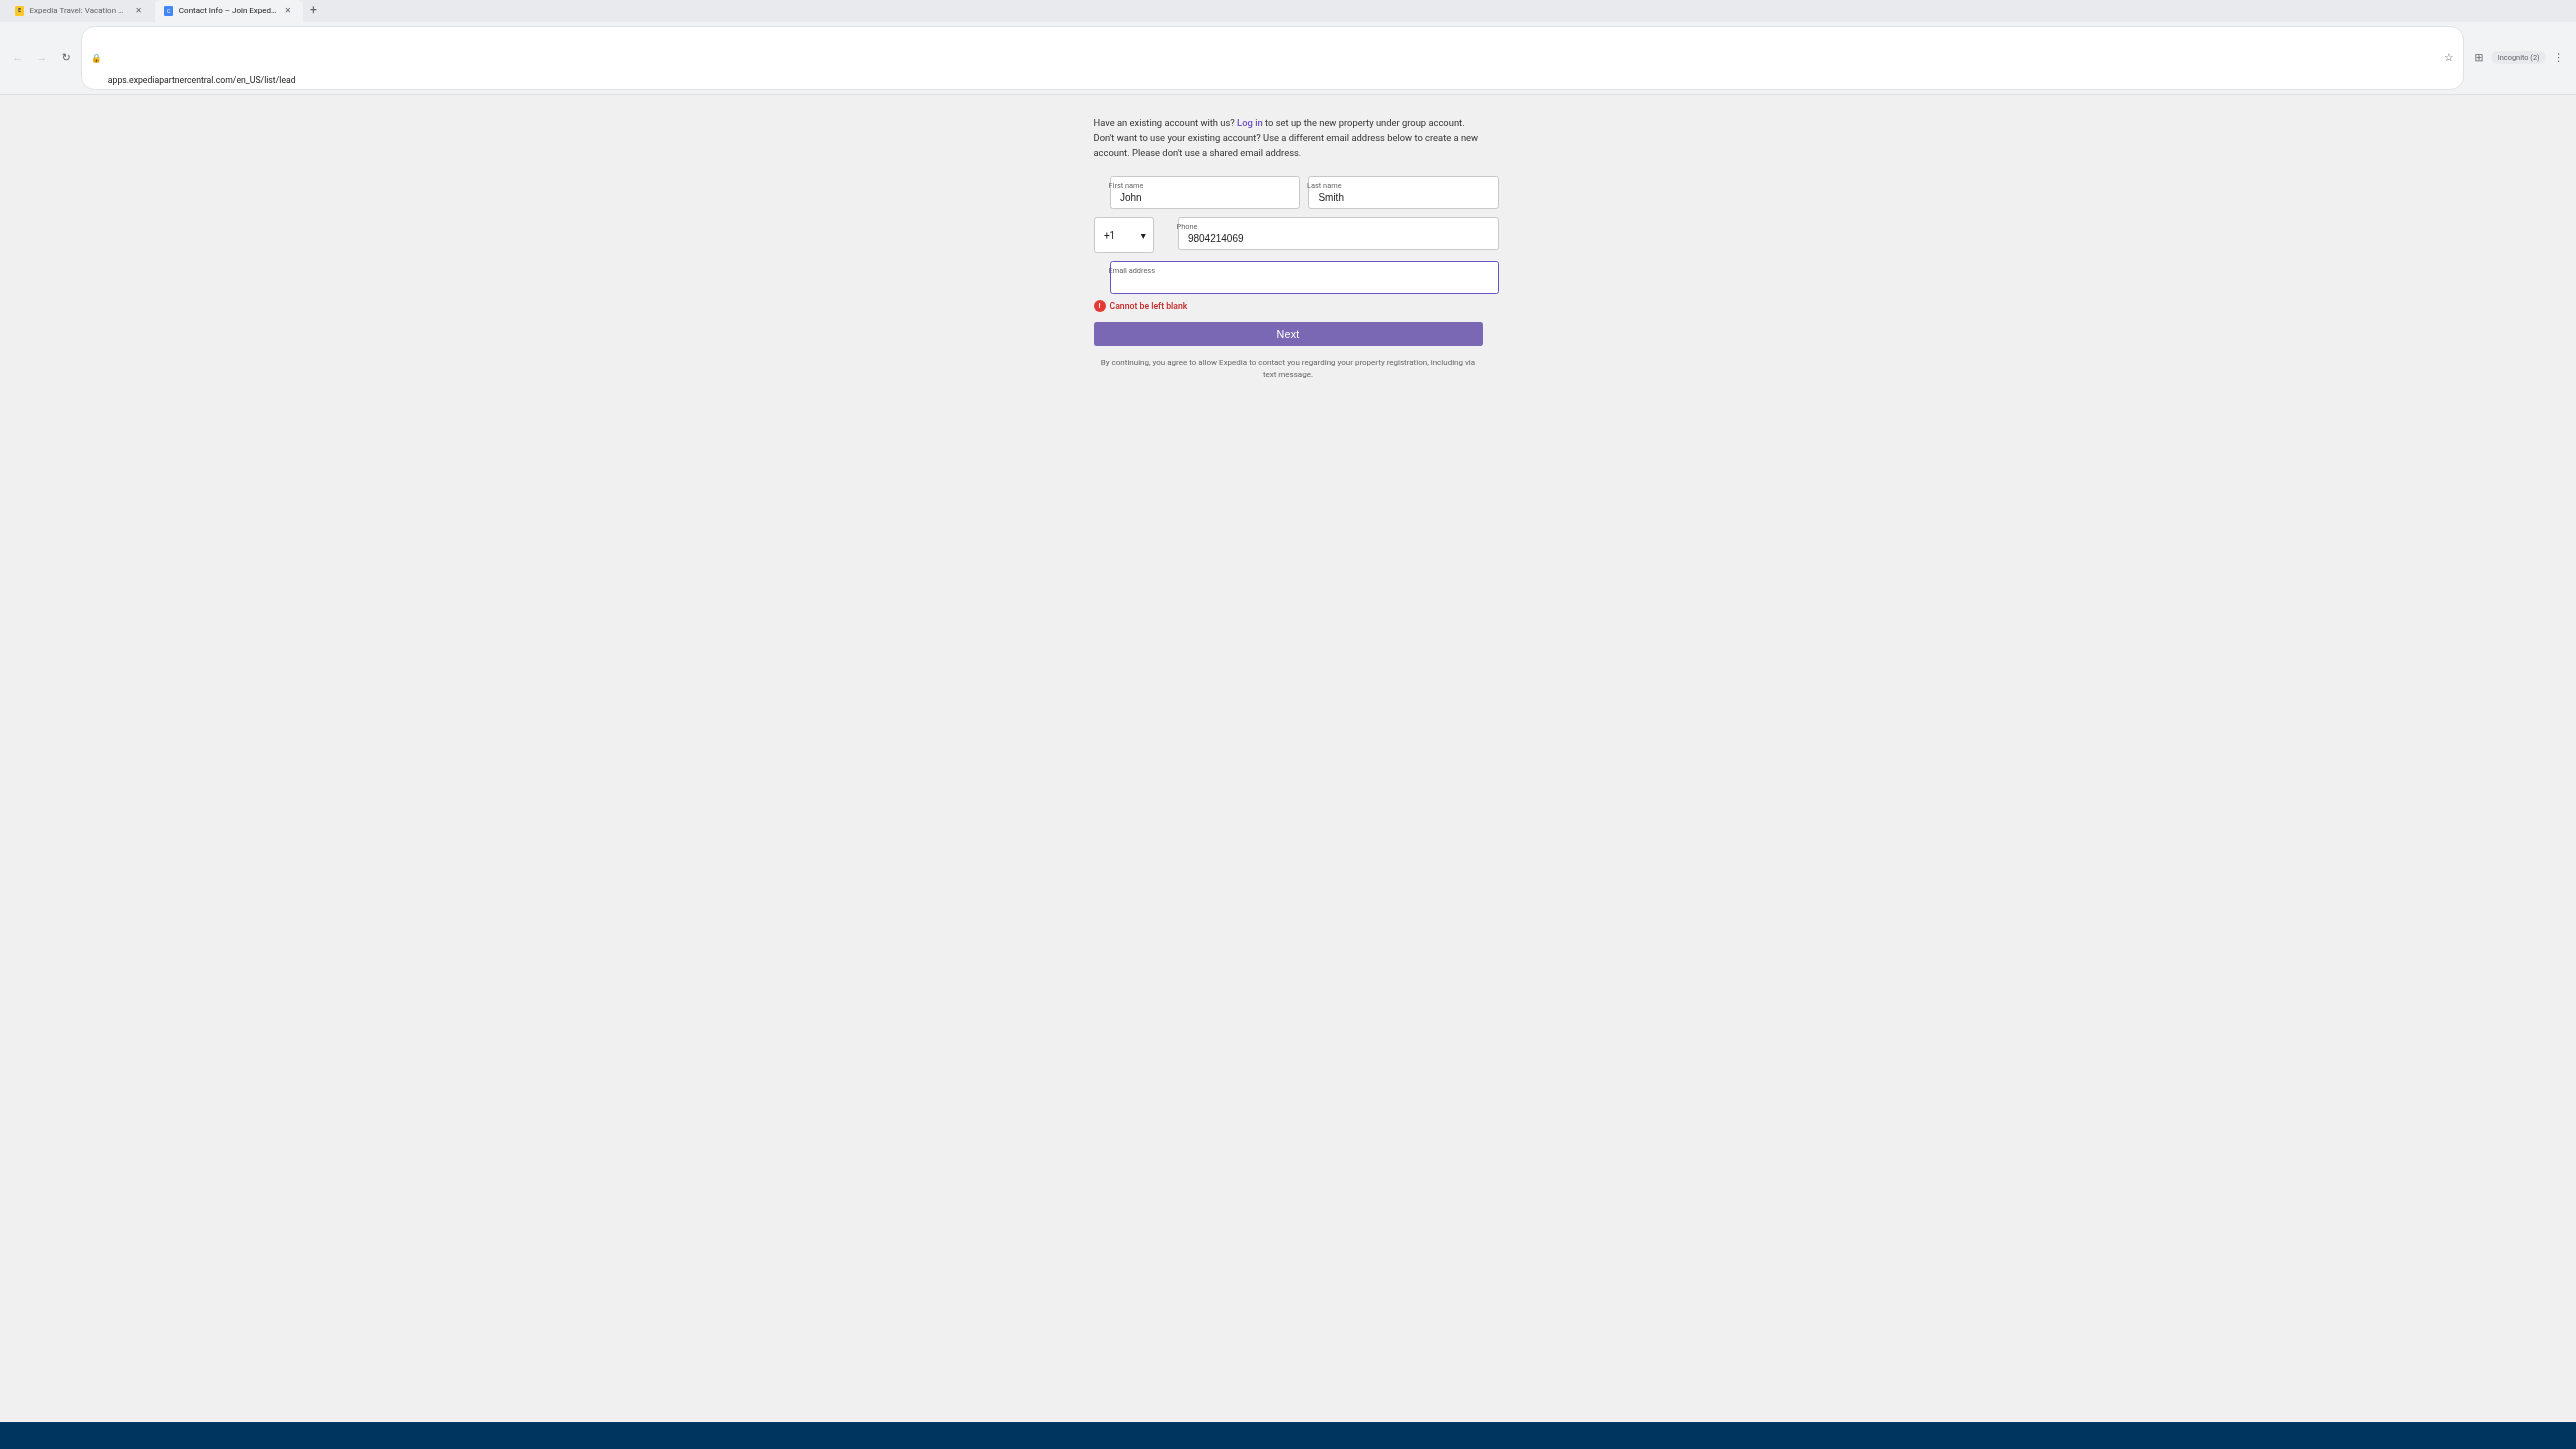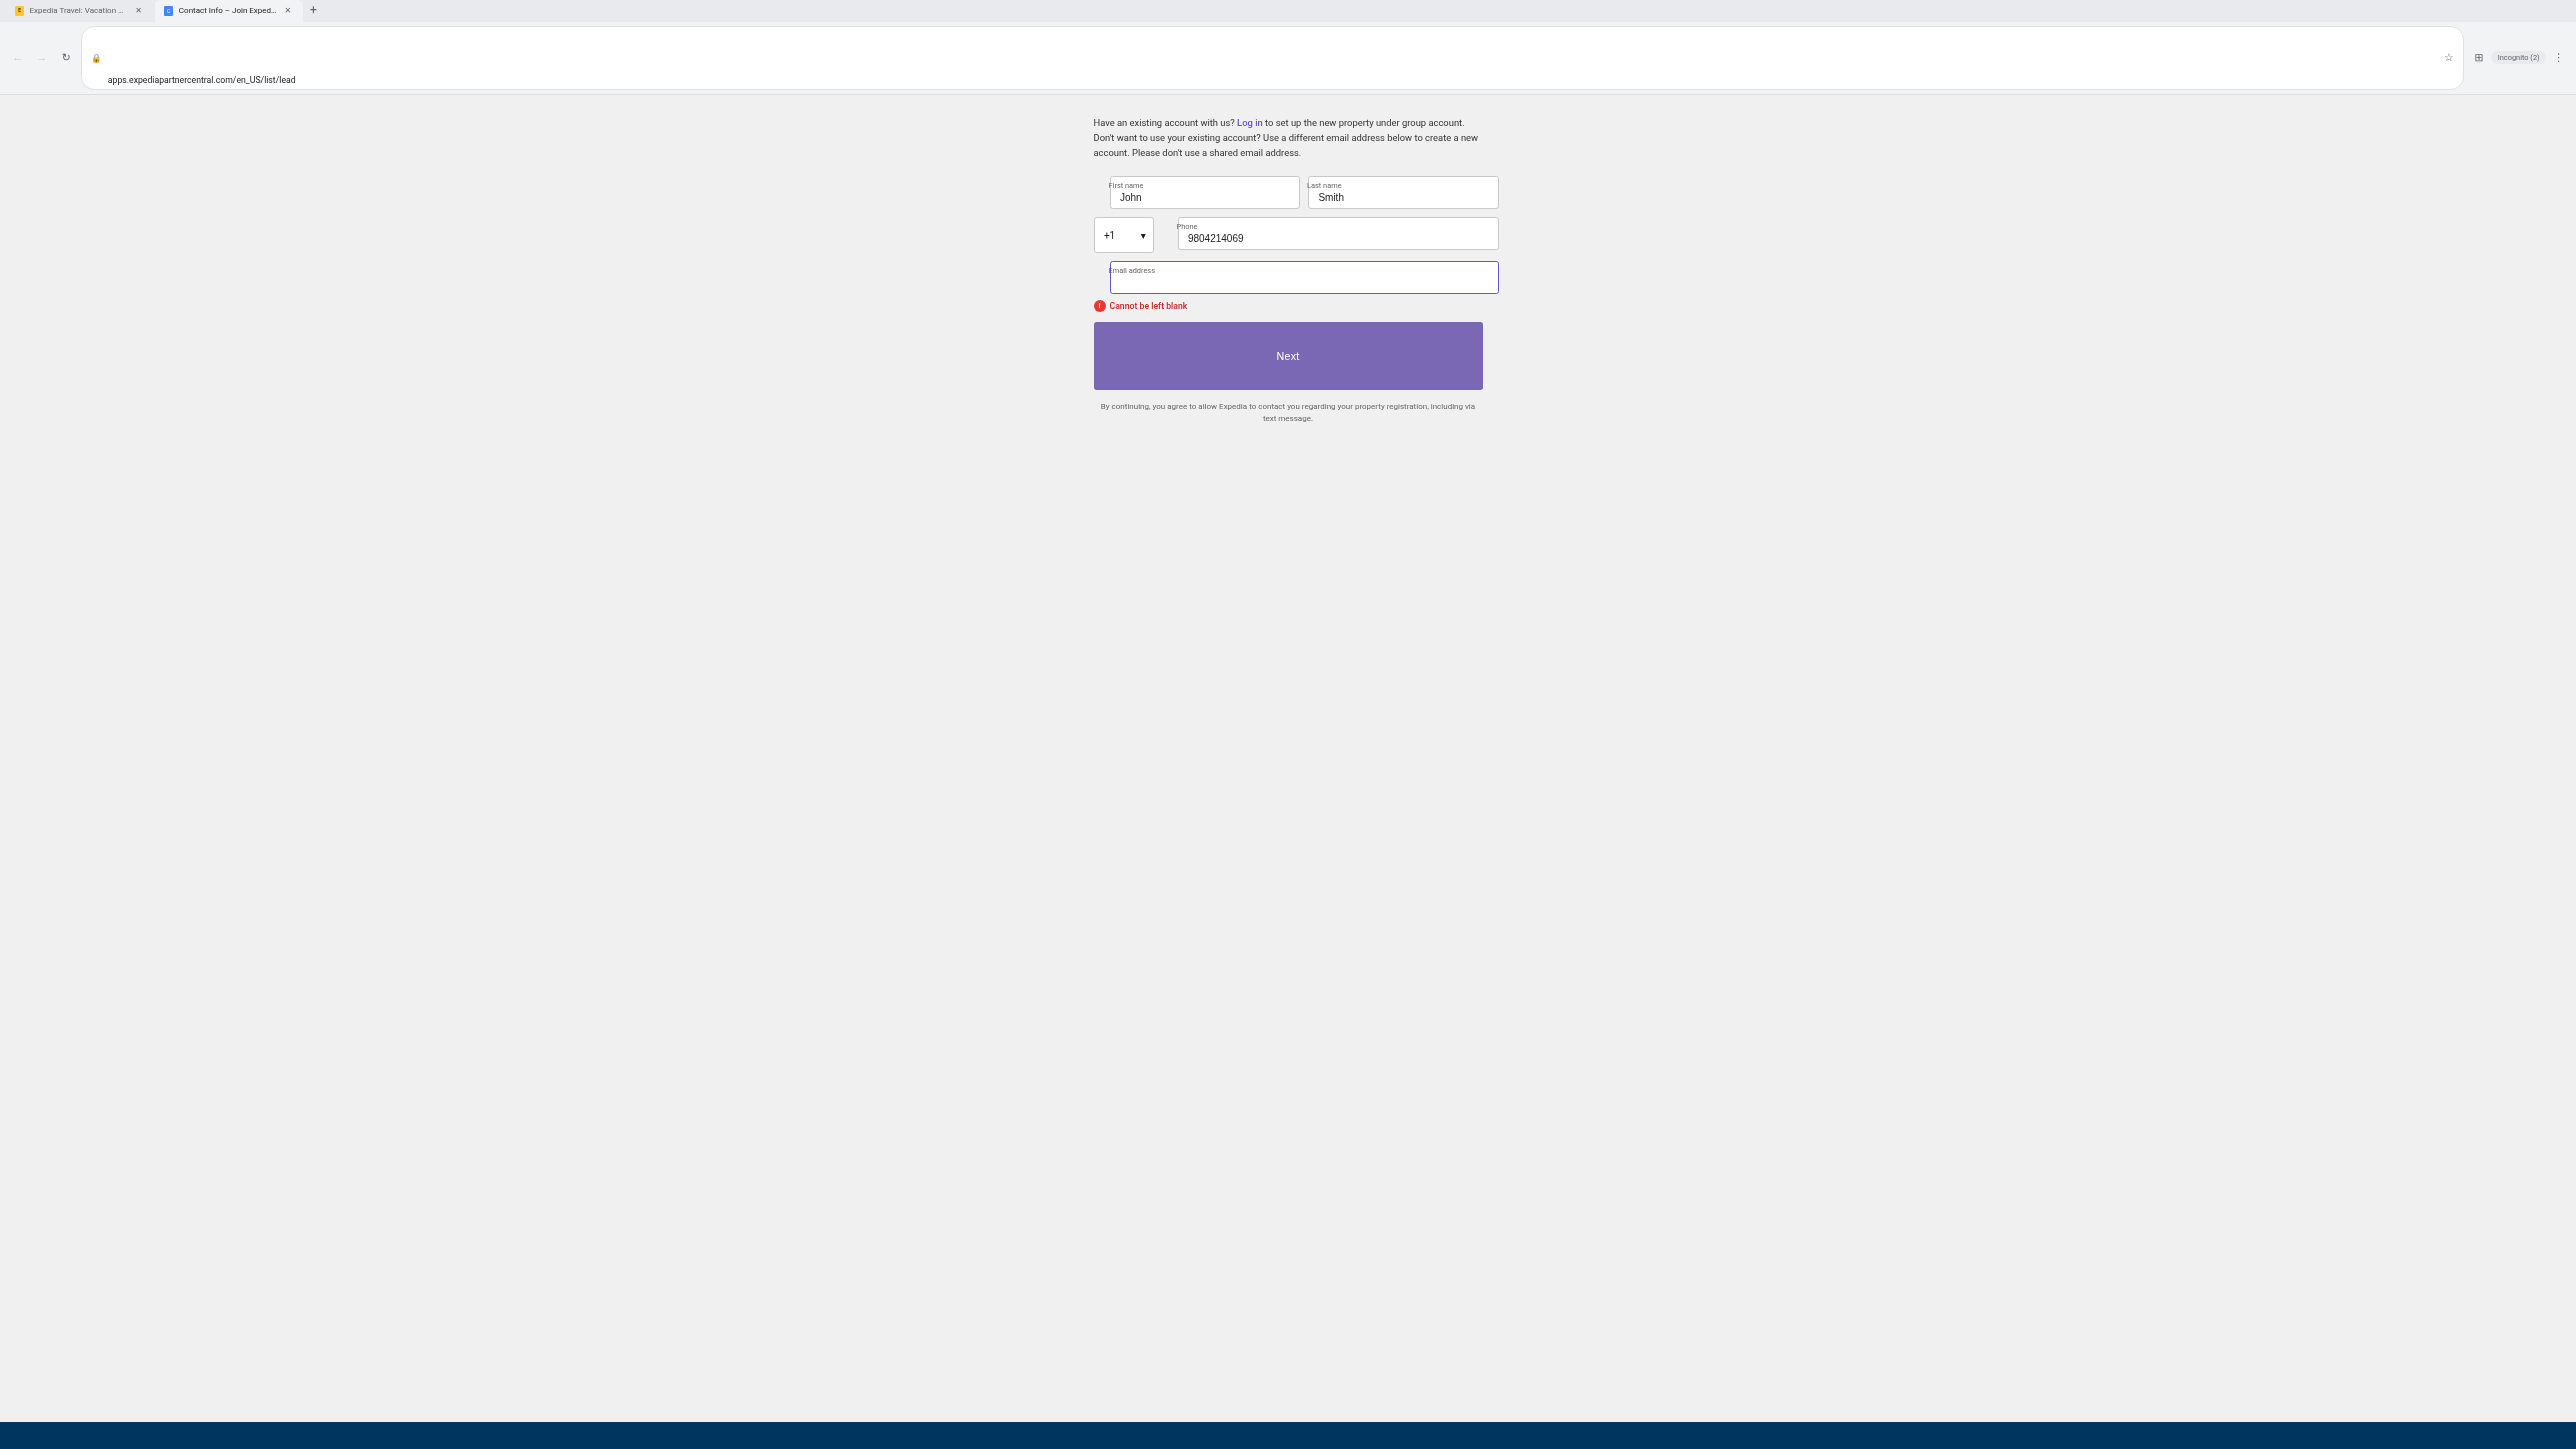--- a/index.html
+++ b/index.html
@@ -324,21 +324,21 @@
       font-size: 8.7px;
       font-weight: 500;
     }
 
     .next-btn {
       width: 100%;
       background: #7b68b5;
       color: white;
       border: none;
       border-radius: 2.7px;
-      padding: 28px;
+      padding: 6px;
       font-size: 10.7px;
       font-weight: 500;
       cursor: pointer;
       margin-bottom: 10.7px;
       letter-spacing: 0.2px;
     }
 
     .disclaimer-text {
       text-align: center;
       font-size: 8px;

